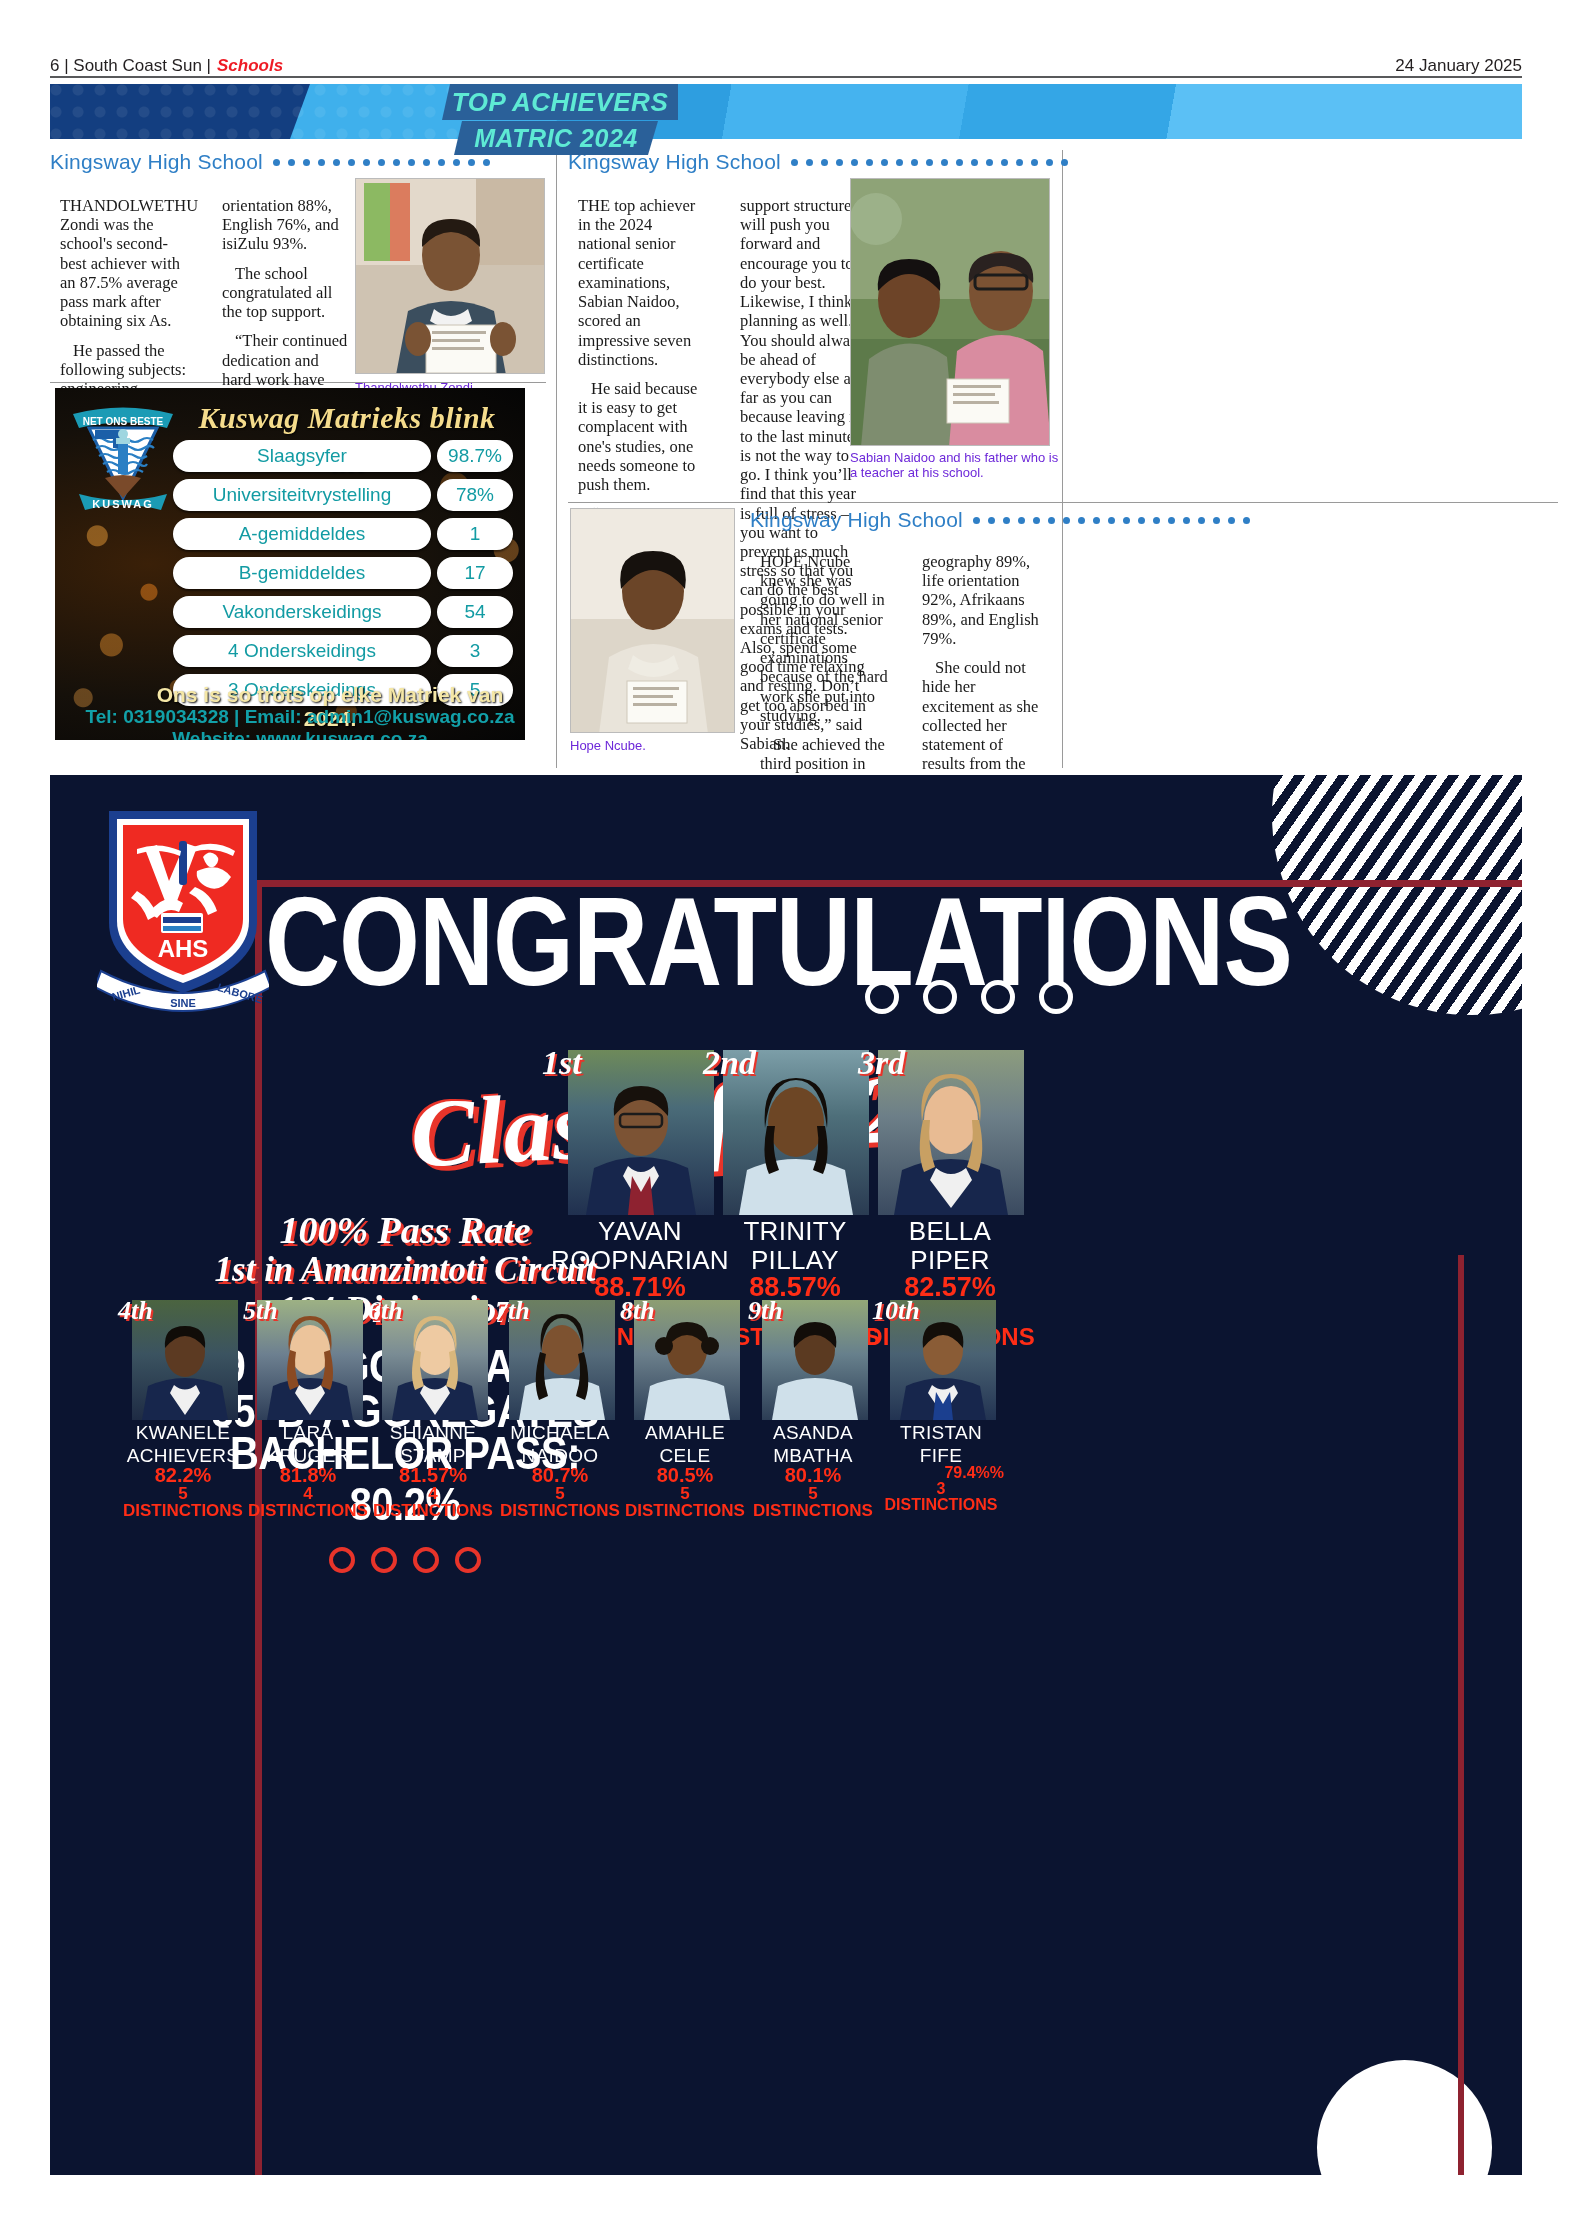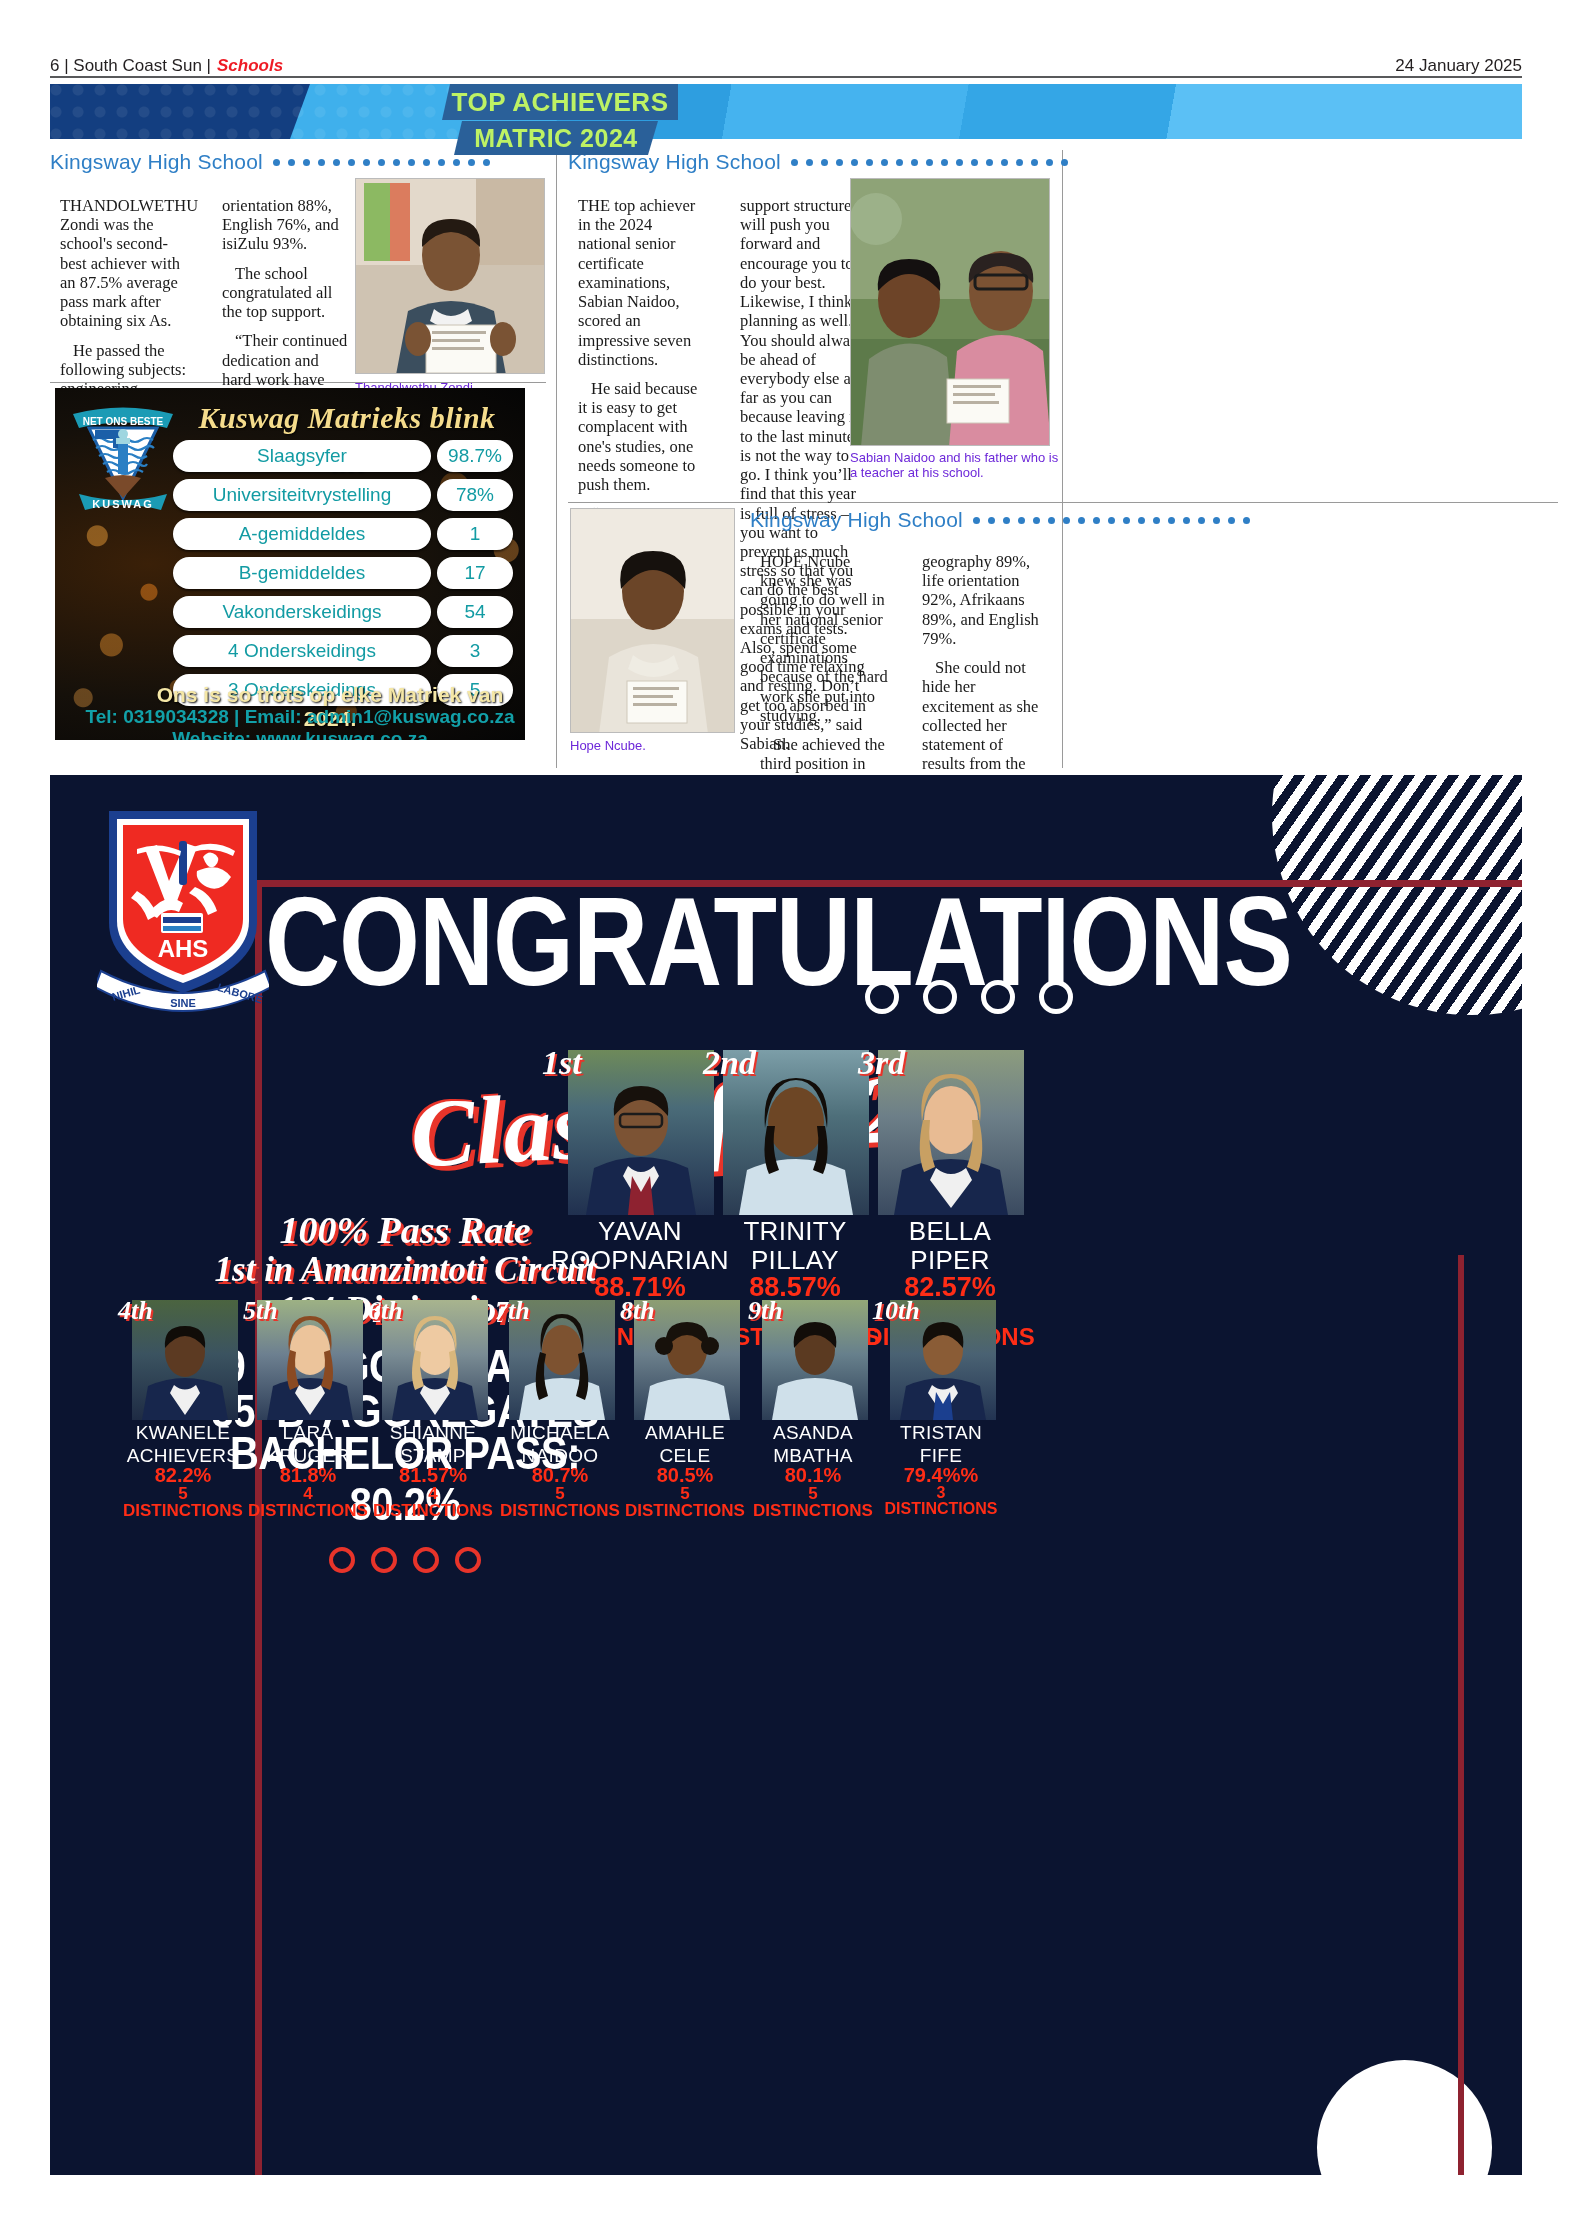--- a/index.html
+++ b/index.html
@@ -46,22 +46,22 @@
     position: absolute; left: 0; top: 0; width: 430px; height: 100%;
     background-image: radial-gradient(circle at 6px 6px, rgba(255,255,255,0.07) 5px, transparent 6px);
     background-size: 22px 22px;
     z-index: 2;
   }
   .banner-tabs {
     position: absolute; left: 420px; top: 84px; width: 280px; z-index: 5;
     display: flex; flex-direction: column; align-items: center;
   }
   .tab-top, .tab-bottom {
-    background: #2a6099; color: #bef264; font-family: "Liberation Sans", sans-serif;
-    font-weight: bold; letter-spacing: 0.5px;
+    background: #2a6099; color: #5eead4; font-family: "Liberation Sans", sans-serif;
+    font-weight: bold; font-style: italic; letter-spacing: 0.5px;
   }
   .tab-top {
     width: 236px; height: 36px; line-height: 36px; text-align: center;
     font-size: 26px;
     clip-path: polygon(8px 0, 100% 0, 100% 100%, 0 100%);
   }
   .tab-bottom {
     width: 204px; height: 34px; line-height: 34px; text-align: center;
     font-size: 25px; margin-top: 1px; margin-left: -8px;
     clip-path: polygon(8px 0, 100% 0, calc(100% - 10px) 100%, 0 100%);
@@ -774,17 +774,17 @@
         <path d="M42 85 q11 9 22 0 l4 8 l-15 22 l-15 -22z" fill="#f0f0f0"></path>
         <path d="M46 92 l7 12 l7 -12 l3 28 h-20z" fill="#1b3f8f"></path>
         <ellipse cx="53" cy="50" rx="20" ry="25" fill="#8a5c36"></ellipse>
         <path d="M33 48 q20 -26 40 0 q3 -26 -20 -26 q-23 0 -20 26z" fill="#130e09"></path>
       </svg>
       <span class="corner-tl" style="border-width:5px; width:32px; height:32px; left:-5px; top:-5px;"></span>
       <span class="corner-br" style="border-width:5px; width:32px; height:32px; right:-5px; bottom:-5px;"></span>
     </div>
     <div class="card-name" style="font-size:19px;">TRISTAN</div>
     <div class="card-name" style="font-size:19px;">FIFE</div>
-    <div class="card-pct" style="font-size:20px;">79.4%%</div>
+    <div class="card-pct" style="font-size:16px;text-align:right;">79.4%%</div>
     <div class="card-dist" style="font-size:16px;">3 DISTINCTIONS</div>
   </div>
 
 </div>
 
 </body></html>

